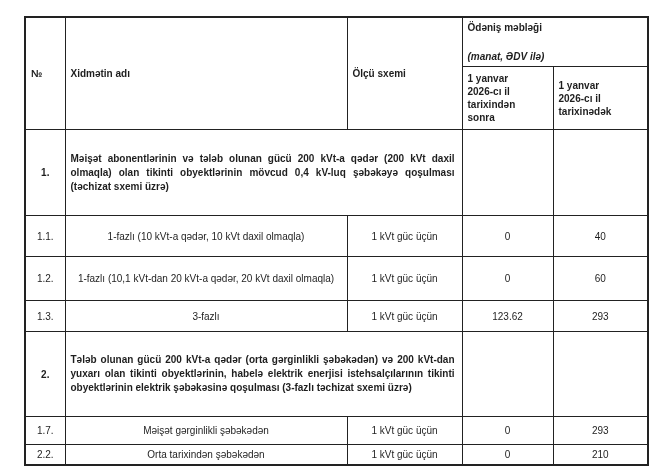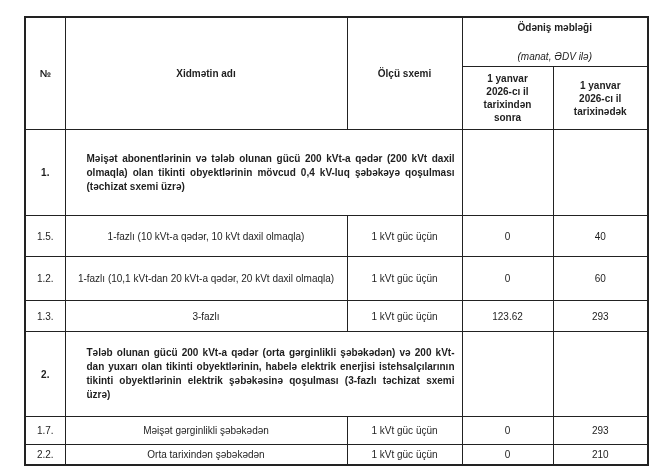--- a/index.html
+++ b/index.html
@@ -28,31 +28,30 @@
     border: 1.5px solid #222222;
     font-size: 10px;
     line-height: 13px;
     vertical-align: middle;
     padding: 3px 5px;
     overflow: hidden;
   }
   td.center { text-align: center; }
   td.hdr {
     font-weight: bold;
-    text-align: center;
     line-height: 14px;
   }
   .pay-title { font-weight: bold; }
-  .pay-note  { font-style: italic; font-weight: normal; margin-top: 16px; }
+  .pay-note  { font-style: italic; font-weight: bold; margin-top: 16px; }
   td.pre { white-space: pre-line; }
   tr.section td.name {
     font-weight: bold;
     text-align: justify;
     line-height: 14px;
-    padding: 3px 7px 3px 21px;
+    padding: 3px 7px 3px 5px;
   }
   tr.section td.num { font-weight: bold; }
   td.name { text-align: center; }
 </style>
 </head>
 <body>
 
 <div class="canvas">
   <table class="tariff">
     <colgroup>
@@ -83,21 +82,21 @@
       </tr>
 
       <tr class="section" style="height:86px">
         <td class="center num">1.</td>
         <td colspan="2" class="name">Məişət abonentlərinin və tələb olunan gücü 200 kVt-a qədər (200 kVt daxil olmaqla) olan tikinti obyektlərinin mövcud 0,4 kV-luq şəbəkəyə qoşulması (təchizat sxemi üzrə)</td>
         <td class="center"></td>
         <td class="center"></td>
       </tr>
 
       <tr style="height:41px">
-        <td class="center">1.5.</td>
+        <td class="center">1.1.</td>
         <td class="name">1-fazlı (10 kVt-a qədər, 10 kVt daxil olmaqla)</td>
         <td class="center">1 kVt güc üçün</td>
         <td class="center">0</td>
         <td class="center">40</td>
       </tr>
 
       <tr style="height:44px">
         <td class="center">1.2.</td>
         <td class="name">1-fazlı (10,1 kVt-dan 20 kVt-a qədər, 20 kVt daxil olmaqla)</td>
         <td class="center">1 kVt güc üçün</td>

